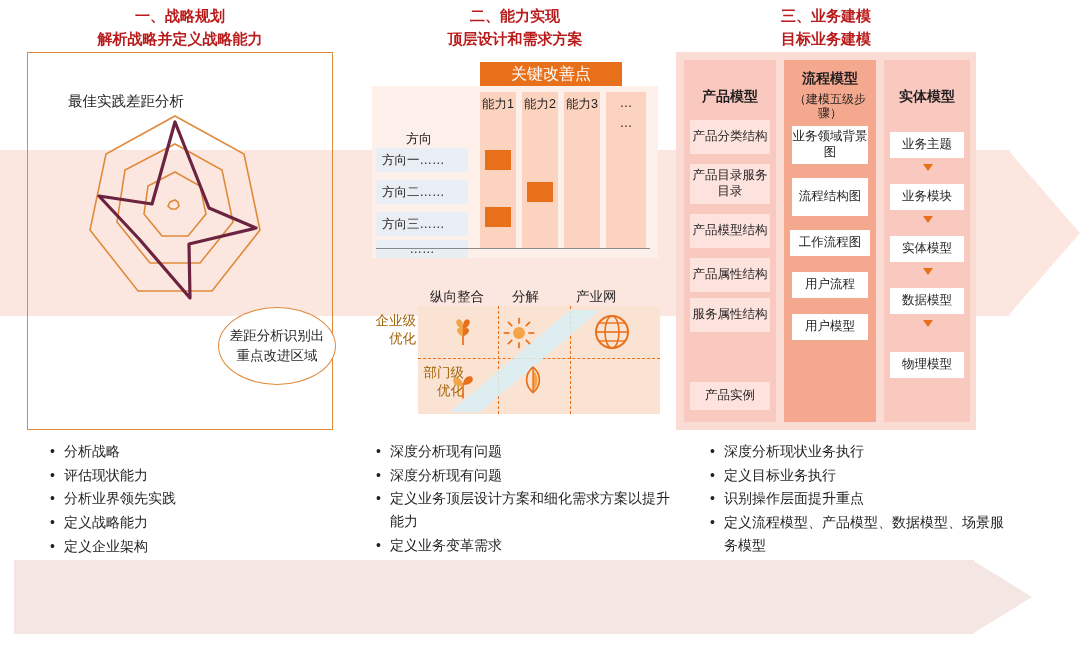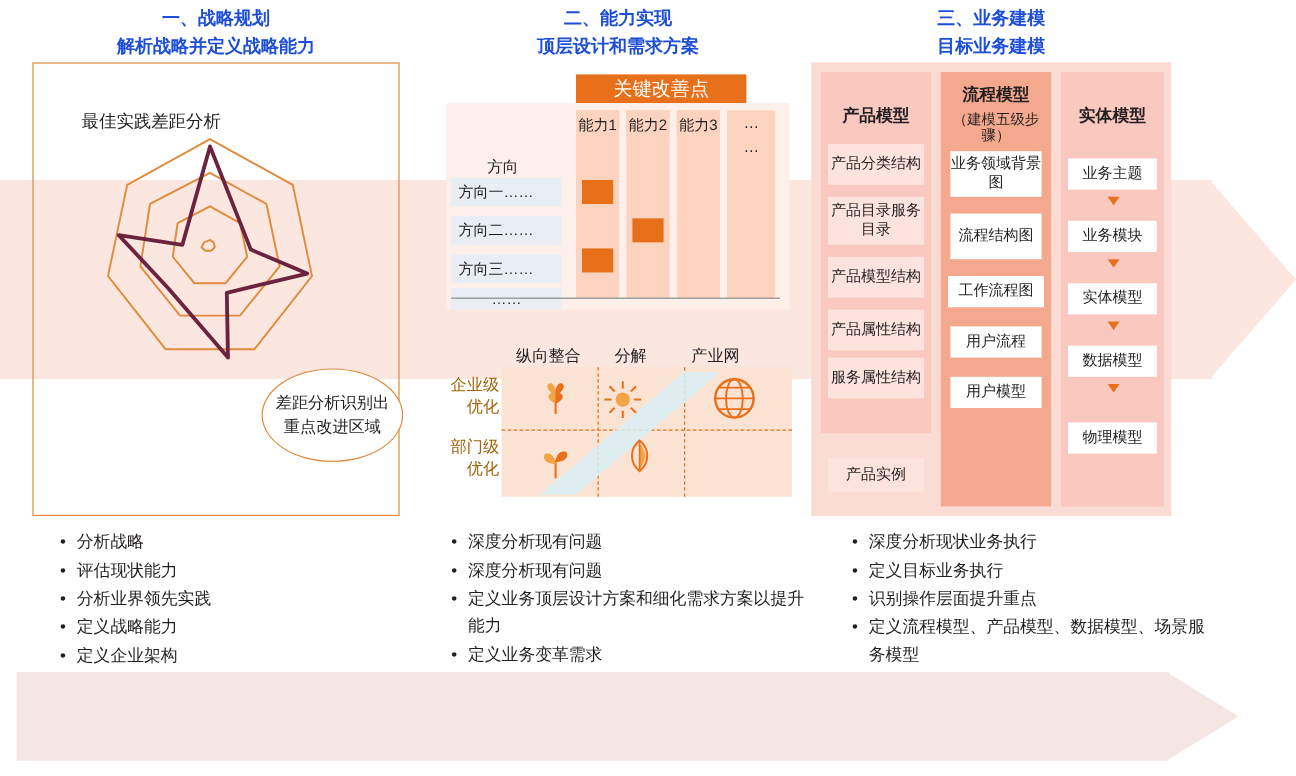--- a/index.html
+++ b/index.html
@@ -47,21 +47,21 @@
     border-left: 60px solid #f4e6e2;
   }
 
   
   .col-head {
     position: absolute;
     text-align: center;
     font-size: 15px;
     font-weight: bold;
     line-height: 1.55;
-    color: #1d4ed8;
+    color: #b91c1c;
   }
 
   
   .panel {
     position: absolute;
     border: 1.5px solid #e08a3c;
     background: transparent;
     box-sizing: border-box;
   }
   #panel1 { left: 27px;  top: 52px; width: 306px; height: 378px; }
@@ -204,21 +204,21 @@
   .g2-icon {
     position: absolute;
     width: 34px; height: 34px;
   }
 
   
   .p3-col {
     position: absolute;
     box-sizing: border-box;
   }
-  #p3col1 { left: 684px; top: 60px; width: 92px; height: 301px; background: #f9c9bf; }
+  #p3col1 { left: 684px; top: 60px; width: 92px; height: 362px; background: #f9c9bf; }
   #p3col2 { left: 784px; top: 60px; width: 92px; height: 362px; background: #f4a98f; }
   #p3col3 { left: 884px; top: 60px; width: 86px; height: 362px; background: #f9c9bf; }
   .p3-title {
     position: absolute;
     width: 100%;
     text-align: center;
     font-size: 14px;
     font-weight: bold;
     color: #231f20;
   }
@@ -355,21 +355,21 @@
   <div class="mx-cell" style="left:527px; top:182px;"></div>
   <div class="mx-cell" style="left:485px; top:207px;"></div>
 
   <div id="mx-baseline"></div>
 
   <div id="grid2"></div>
   <div class="g2-head" style="left:430px; top:288px;">纵向整合</div>
   <div class="g2-head" style="left:512px; top:288px;">分解</div>
   <div class="g2-head" style="left:576px; top:288px;">产业网</div>
   <div class="g2-rowlabel" style="top:312px;"><span style="display:inline-block; width:48px;">企业级优化</span></div>
-  <div class="g2-rowlabel" style="top:364px;"><span style="display:inline-block; width:48px;">部门级优化</span></div>
+  <div class="g2-rowlabel" style="top:364px;margin-left:48px;"><span style="display:inline-block; width:48px;">部门级优化</span></div>
 
   <div class="g2-vline" style="left:498px; top:306px; height:108px;"></div>
   <div class="g2-vline" style="left:570px; top:306px; height:108px;"></div>
   <div class="g2-hline" style="left:418px; top:358px; width:242px;"></div>
 
   <svg id="g2-diag">
     <polygon points="10,112 40,112 160,10 130,10" fill="#d8eef3" opacity="0.85"></polygon>
   </svg>
 
   <svg class="g2-icon" style="left:446px; top:316px;" viewBox="0 0 40 40">

